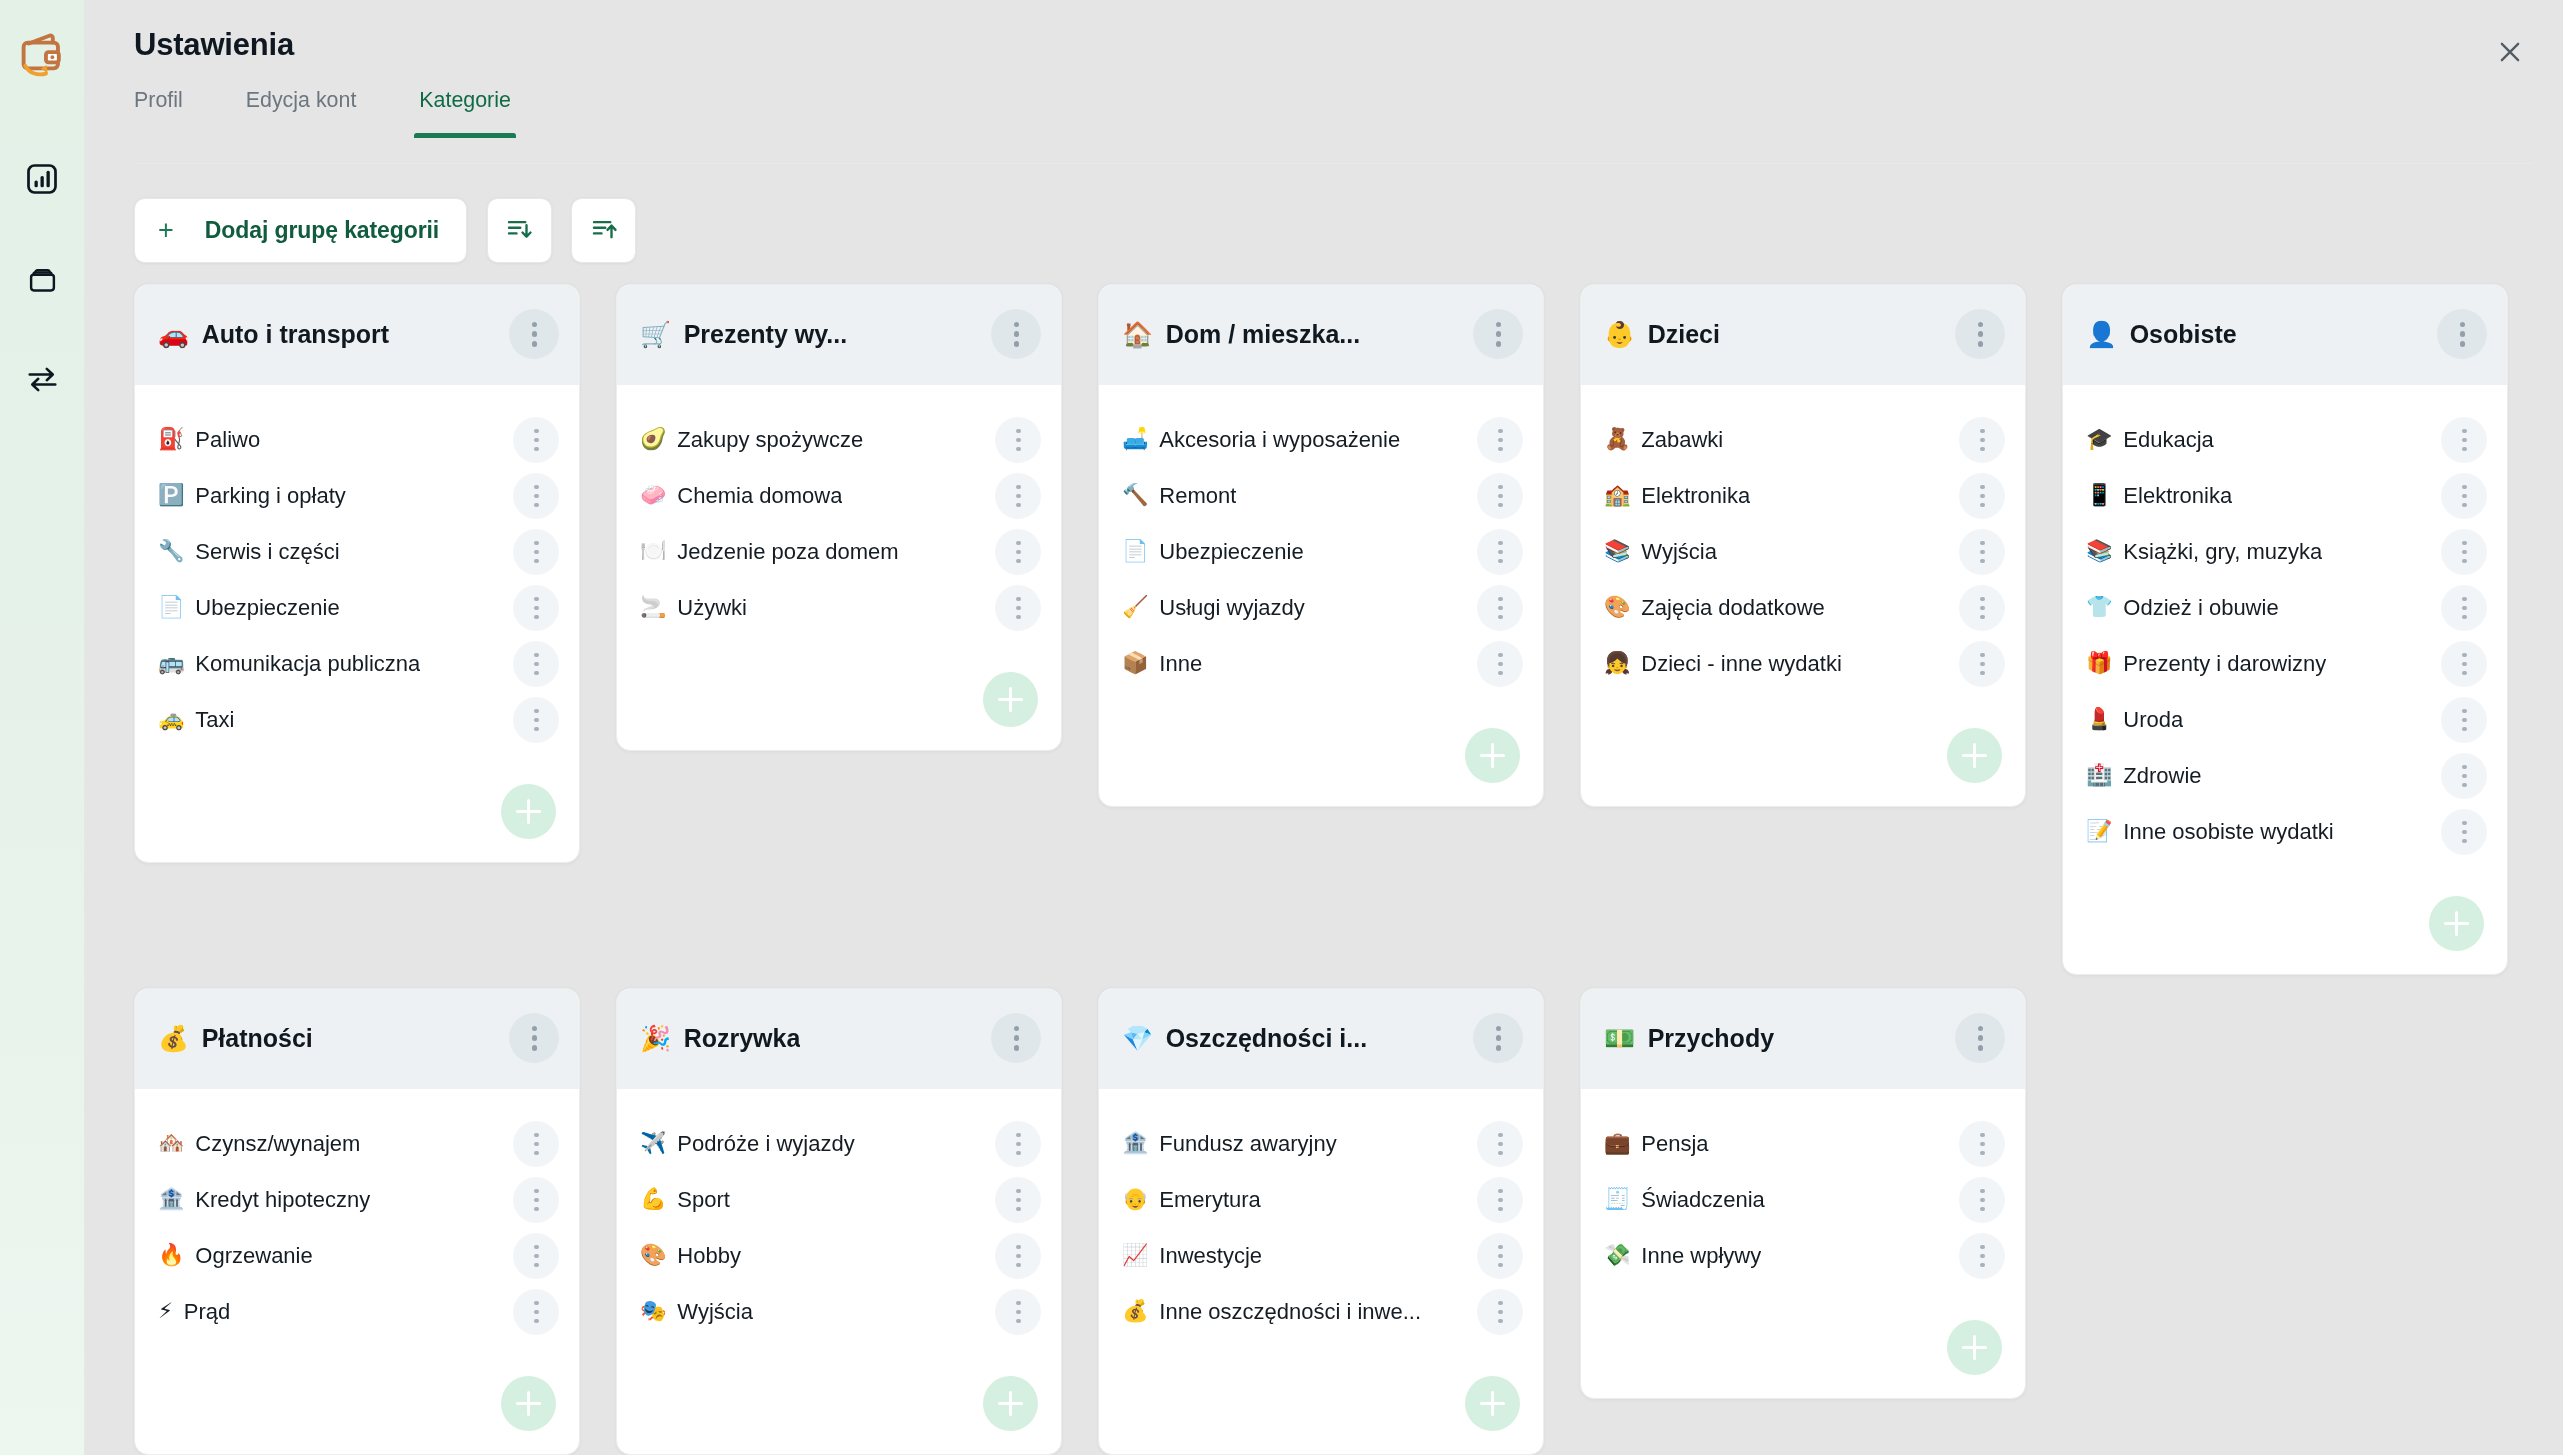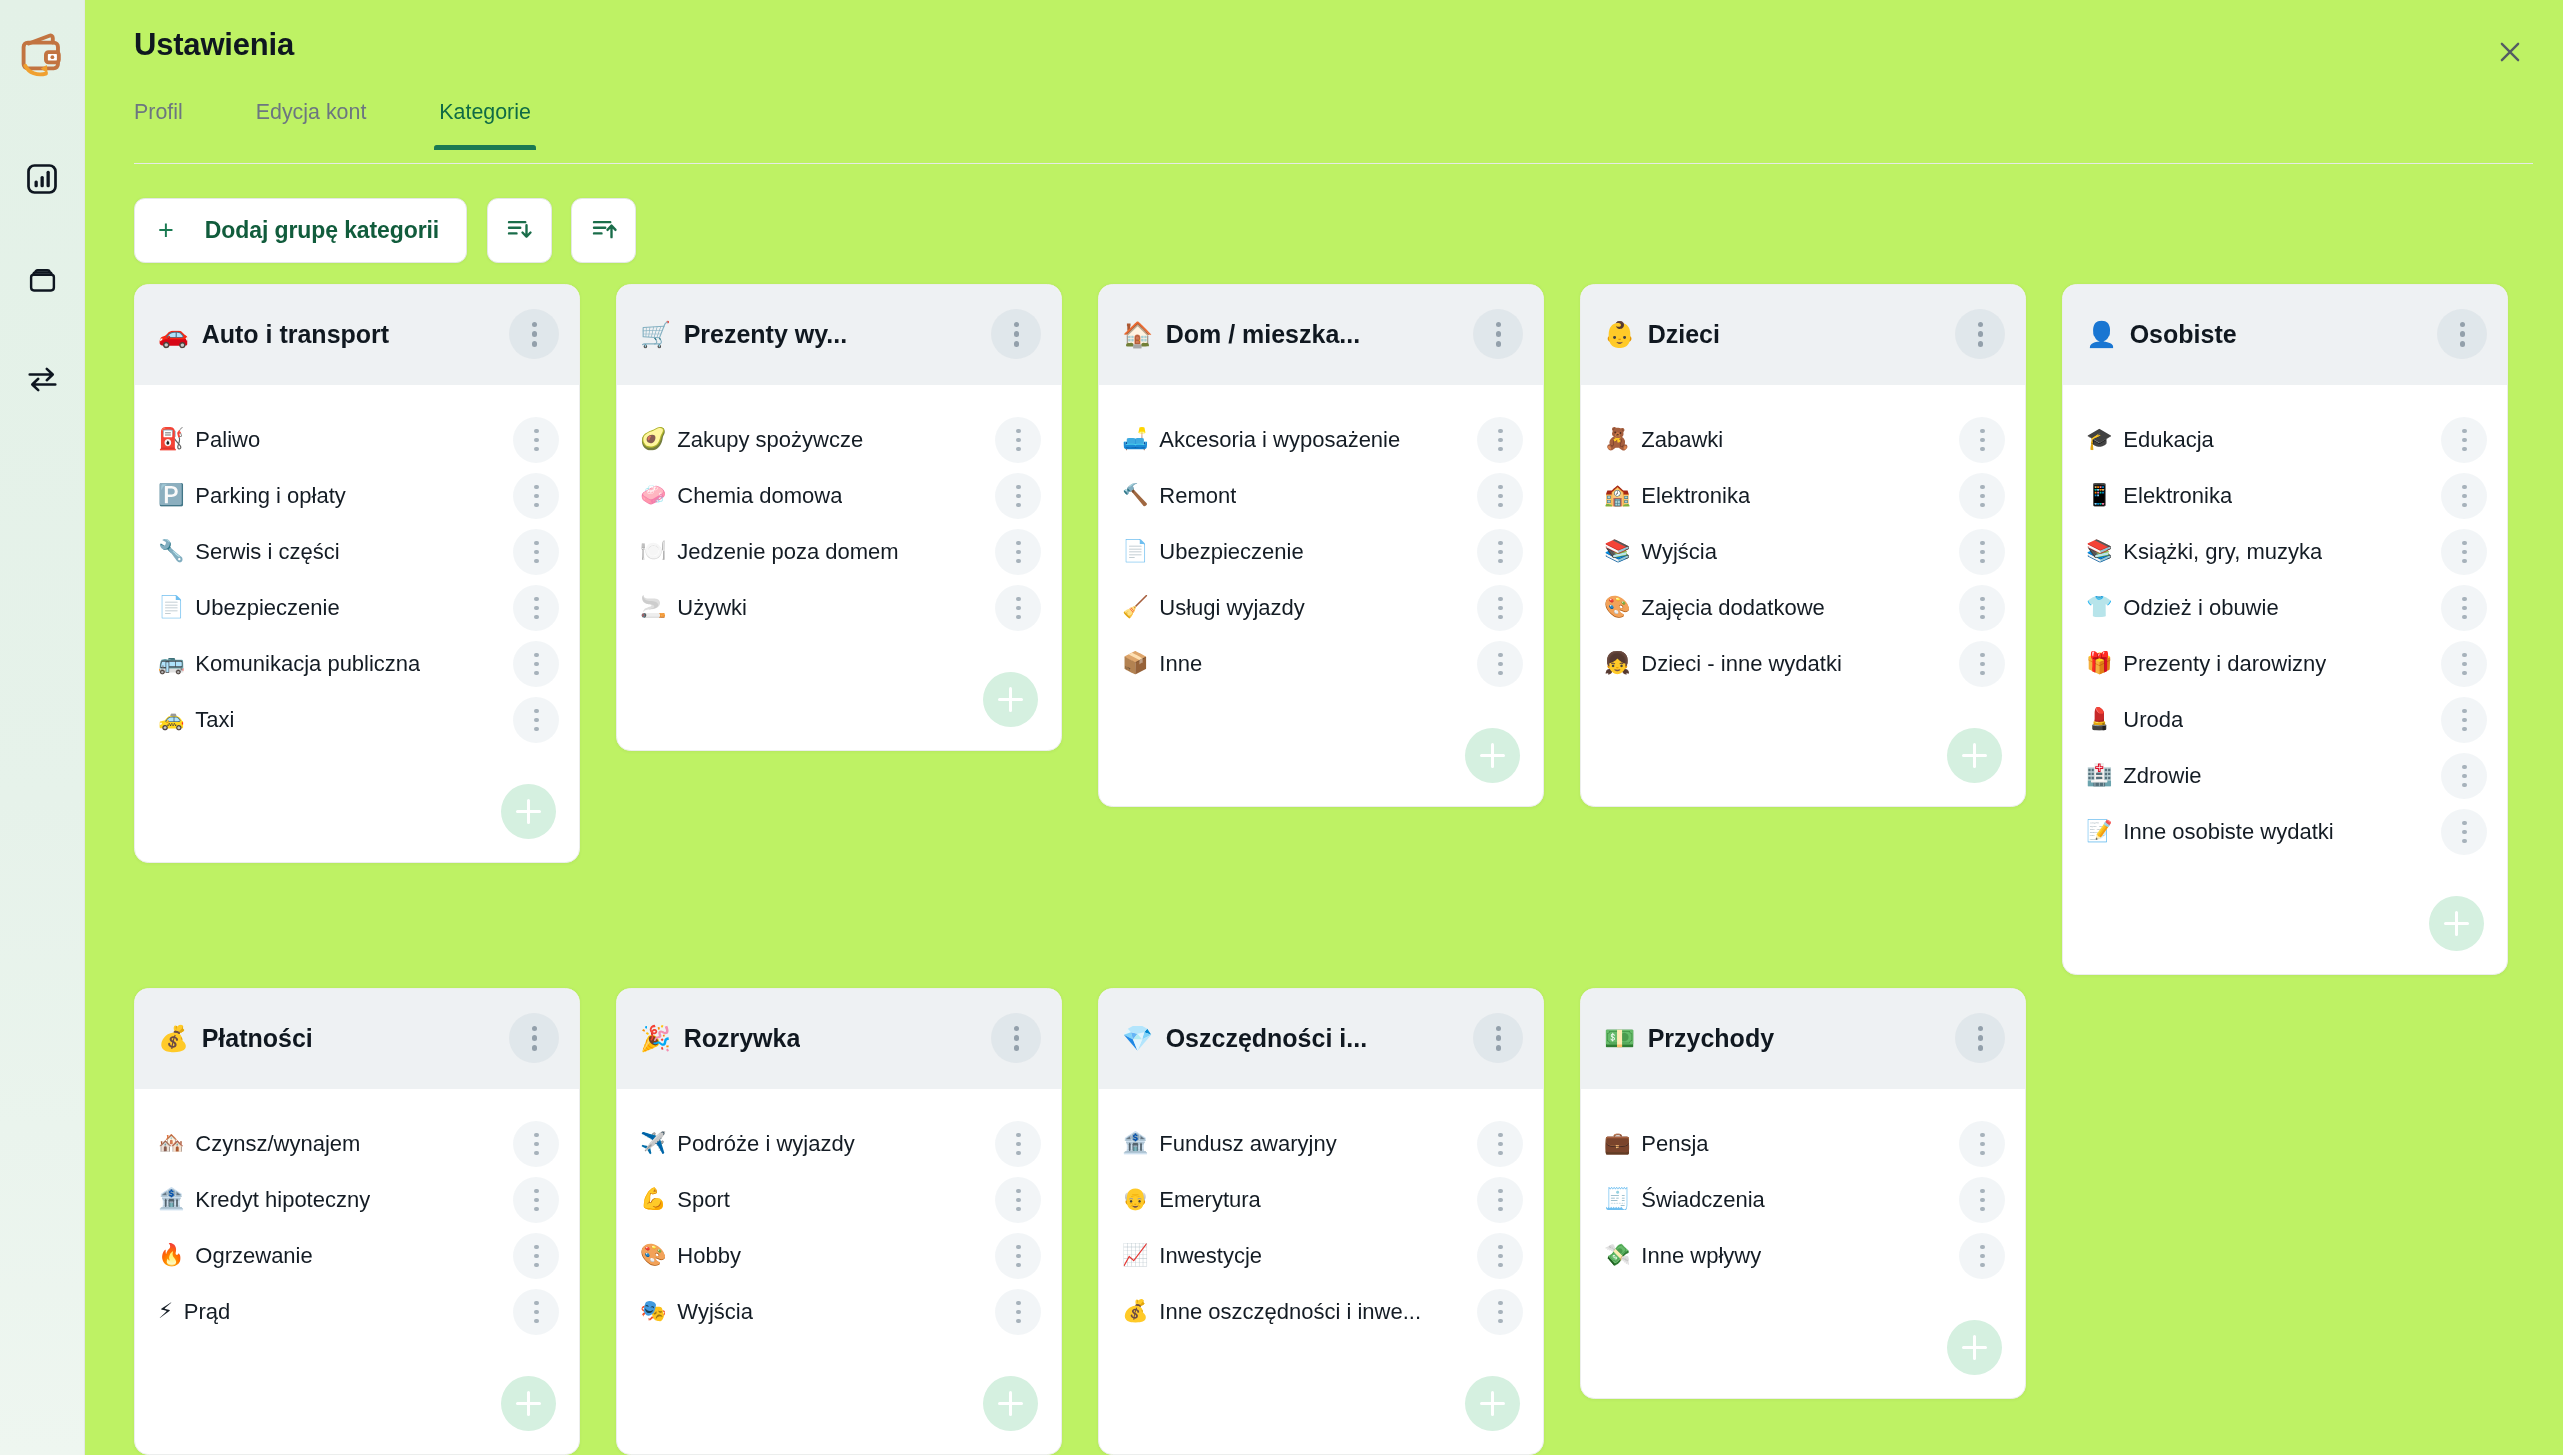--- a/index.html
+++ b/index.html
@@ -17,34 +17,34 @@
     background: linear-gradient(180deg,#e3f1e7 0%, #e6f2ea 55%, #eef6f0 100%);
     border-right: 0.9px solid #e2e8e4;
     display: flex; flex-direction: column; align-items: center;
     padding-top: 23px; gap: 0;
   }
   .logo { width: 64px; height: 64px; display:flex; align-items:center; justify-content:center; }
   .nav-icons { margin-top: 73px; display:flex; flex-direction:column; gap: 59px; align-items:center; }
   .nav-icon { width: 41px; height: 41px; display:flex; align-items:center; justify-content:center; cursor:pointer; }
 
   
-  .main { flex: 1; position: relative; height: 1455px; overflow: hidden; background:#bef264; }
+  .main { flex: 1; position: relative; height: 1455px; overflow: hidden; background:#e5e5e5; }
 
   .page-title {
     position:absolute; left: 49px; top: 27px;
     font-size: 31px; font-weight: 700; color: #0f1720; letter-spacing: -0.2px;
   }
   .close-btn {
     position:absolute; right: 34px; top: 32px; width: 39px; height: 39px;
     display:flex; align-items:center; justify-content:center; cursor:pointer;
   }
 
   .tabs {
-    position:absolute; left: 49px; top: 89px; right: 0;
-    display:flex; gap: 14px; align-items: center;
+    position:absolute; left: 49px; top: 77px; right: 0;
+    display:flex; gap: 4px; align-items: center;
   }
   .tab {
     font-size: 21.4px; color: #6c7680; padding: 10.7px 0 25px 0;
     margin-right: 59px; cursor:pointer; position: relative; white-space: nowrap;
   }
   .tab.active { color: #0f6b45; font-weight: 500; }
   .tab.active::after {
     content:""; position:absolute; left: -5.4px; right: -5.4px; bottom: 0;
     height: 4.5px; background: #1a7a52; border-radius: 2.7px 2.7px 0 0;
   }

